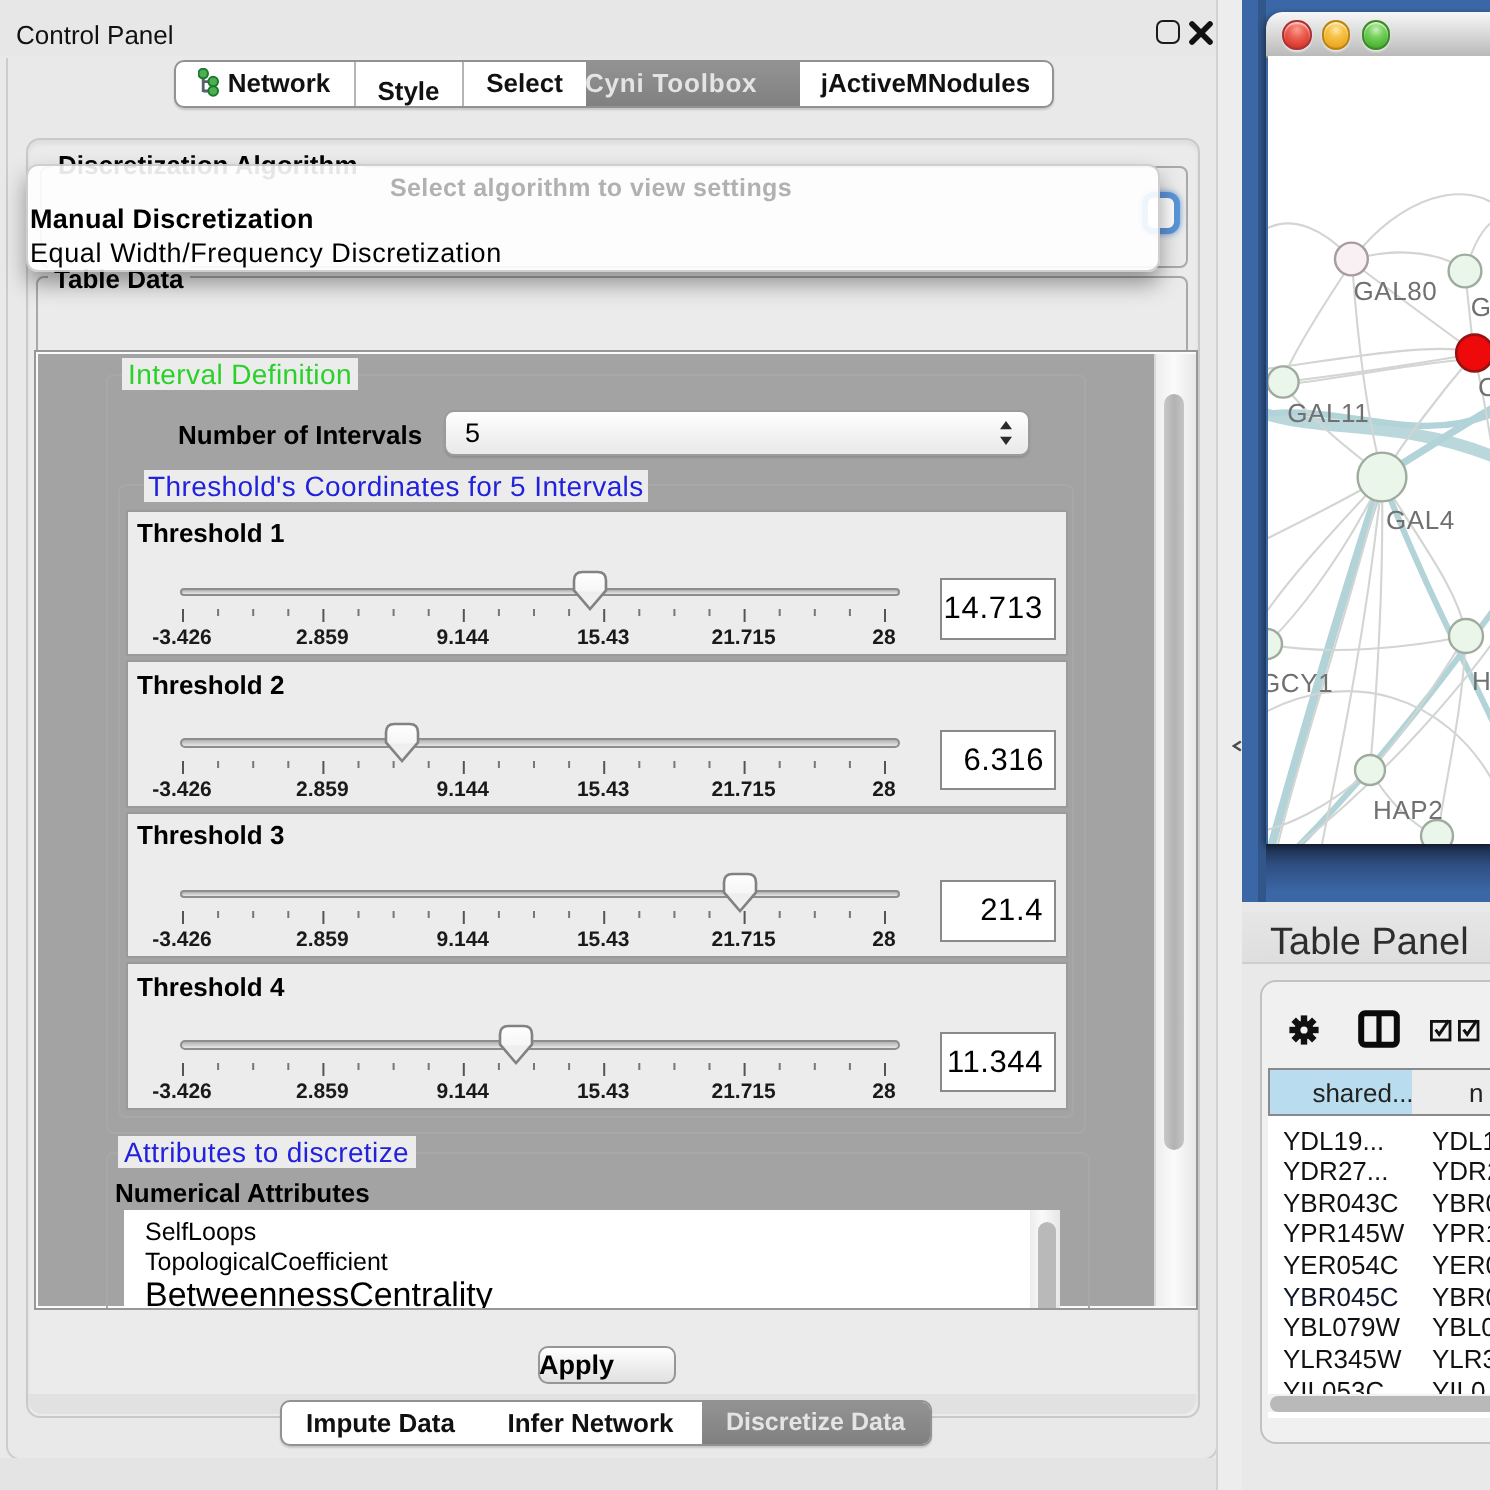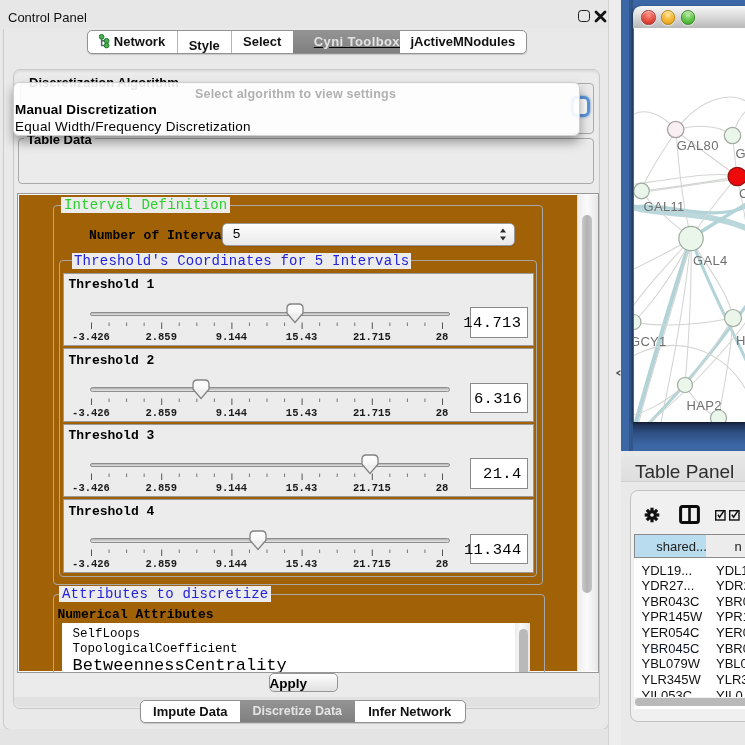--- a/index.html
+++ b/index.html
@@ -31,21 +31,21 @@
 
   <div class="abs" style="left:20px;top:83px;width:572px;height:49px;border:1px solid #a9a9a9;border-radius:4px;"></div>
   <div class="abs b" style="left:26px;top:75px;font-size:13px;color:#000;background:#ebebeb;padding:0 3px;">Discretization Algorithm</div>
 
   <div class="abs" style="left:570.5px;top:95.5px;width:13px;height:15px;border-radius:6px;border:3px solid #5b95d9;background:#fff;box-shadow:0 0 3px rgba(70,130,200,0.8);"></div>
 
   <div class="abs" style="left:18px;top:138px;width:574px;height:44px;border:1px solid #a9a9a9;border-radius:4px;"></div>
   <div class="abs b" style="left:24px;top:132px;font-size:13px;color:#000;background:#ebebeb;padding:0 3px;">Table Data</div>
 
 
-  <div class="abs" style="left:17px;top:193px;width:580px;height:477.5px;border:1px solid #979797;background:#a16207;overflow:hidden;font-family:Liberation Mono, monospace;">
+  <div class="abs" style="left:17px;top:175px;width:580px;height:477.5px;border:1px solid #979797;background:#a3a3a3;overflow:hidden;">
    <div class="abs" style="left:0;top:0;width:578px;height:475.5px;border:1px solid #fbfbfb;"></div>
 
    <div class="abs" id="sp" style="left:-18px;top:-186.5px;width:620px;height:700px;">
 
     <div class="abs" style="left:52.5px;top:197.5px;width:488.5px;height:378px;border:1px solid #a8a8a8;border-radius:4px;"></div>
     <div class="abs" style="left:61px;top:189px;font-size:14px;letter-spacing:0.2px;color:#28d228;background:#ececec;padding:0 3px;">Interval Definition</div>
 
     <div class="abs b" style="left:89px;top:220px;font-size:13px;color:#000;">Number of Intervals</div>
     <div class="abs" style="left:221.5px;top:215.5px;width:291px;height:20.5px;border:1px solid #9b9b9b;border-radius:5px;background:linear-gradient(#ffffff,#f4f4f4 45%,#e9e9e9);box-shadow:0 1px 1px rgba(0,0,0,0.12);">
       <div class="abs" style="left:10px;top:3px;font-size:13.5px;color:#000;">5</div>
@@ -272,37 +272,37 @@
         <circle cx="7.6" cy="11.5" r="2.4" fill="#4caf50" stroke="#1c7a2e" stroke-width="1"></circle>
       </svg>
       <span class="b" style="font-size:13px;color:#111;">Network</span>
     </div>
     <div style="width:53.5px;display:flex;align-items:flex-end;justify-content:center;border-right:1px solid #b5b5b5;">
         <span class="b" style="font-size:13px;color:#111;">Style</span>
       </div>
     <div style="width:60.5px;display:flex;align-items:center;justify-content:center;">
         <span class="b" style="font-size:13px;color:#111;">Select</span>
       </div>
-    <div style="width:107.5px;display:flex;align-items:center;justify-content:flex-end;background:linear-gradient(#939393,#808080);text-decoration:underline;">
+    <div style="width:107.5px;display:flex;align-items:center;justify-content:flex-start;background:linear-gradient(#939393,#808080);">
         <span class="b" style="font-size:13px;letter-spacing:0.4px;color:#e4e4e4;white-space:nowrap;">Cyni Toolbox</span>
       </div>
     <div style="flex:1;display:flex;align-items:center;justify-content:center;">
         <span class="b" style="font-size:13px;color:#111;white-space:nowrap;">jActiveMNodules</span>
       </div>
   </div>
 
   <div class="abs" style="left:139.5px;top:699.5px;width:324.5px;height:21.5px;background:#fff;border:1px solid #929292;border-radius:5px;box-shadow:0 1px 1px rgba(0,0,0,0.15);overflow:hidden;display:flex;">
     <div style="width:99.5px;display:flex;align-items:center;justify-content:center;">
         <span class="b" style="font-size:13px;color:#111;">Impute Data</span>
       </div>
+    <div style="flex:1;display:flex;align-items:center;justify-content:center;">
+        <span class="b" style="font-size:13px;color:#111;">Infer Network</span>
+      </div>
     <div style="width:114.5px;display:flex;align-items:center;justify-content:center;background:linear-gradient(#939393,#808080);">
         <span class="b" style="font-size:12.5px;color:#e4e4e4;white-space:nowrap;">Discretize Data</span>
-      </div>
-    <div style="flex:1;display:flex;align-items:center;justify-content:center;">
-        <span class="b" style="font-size:13px;color:#111;">Infer Network</span>
       </div>
   </div>
 
   <div class="abs" style="left:13px;top:82px;width:565px;height:51.5px;background:rgba(255,255,255,0.90);border:1px solid rgba(150,150,150,0.45);border-radius:6px;box-shadow:0 6px 11px rgba(0,0,0,0.38);"></div>
   <div class="abs b" style="left:13px;top:86.5px;width:565px;text-align:center;font-size:12.5px;letter-spacing:0.2px;color:#b1b1b1;">Select algorithm to view settings</div>
   <div class="abs b" style="left:15px;top:102px;font-size:13.5px;letter-spacing:0.15px;color:#000;">Manual Discretization</div>
   <div class="abs" style="left:15px;top:118.5px;font-size:13.5px;letter-spacing:0.3px;color:#000;">Equal Width/Frequency Discretization</div>
 
 </div>
 

